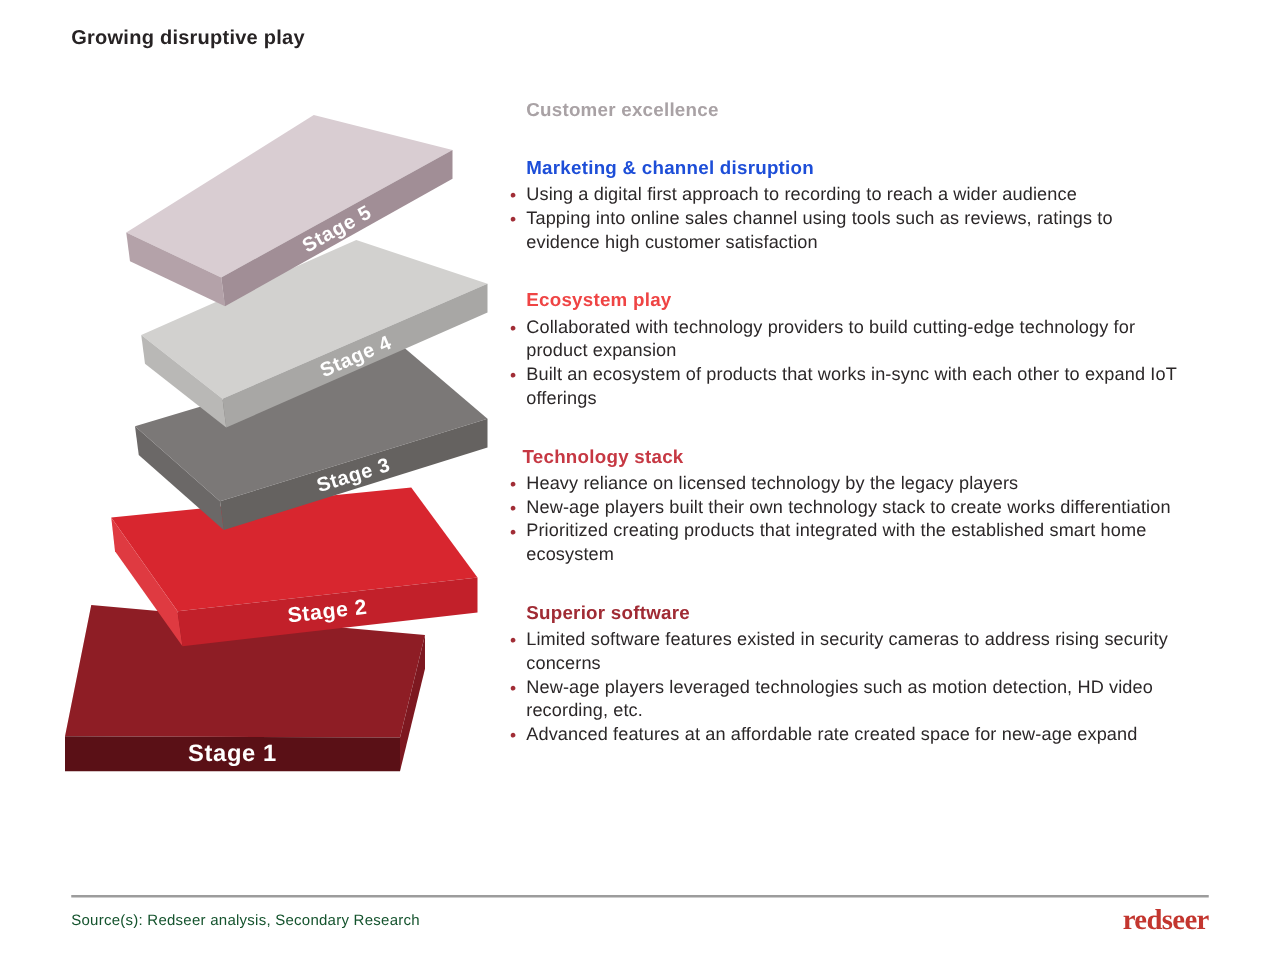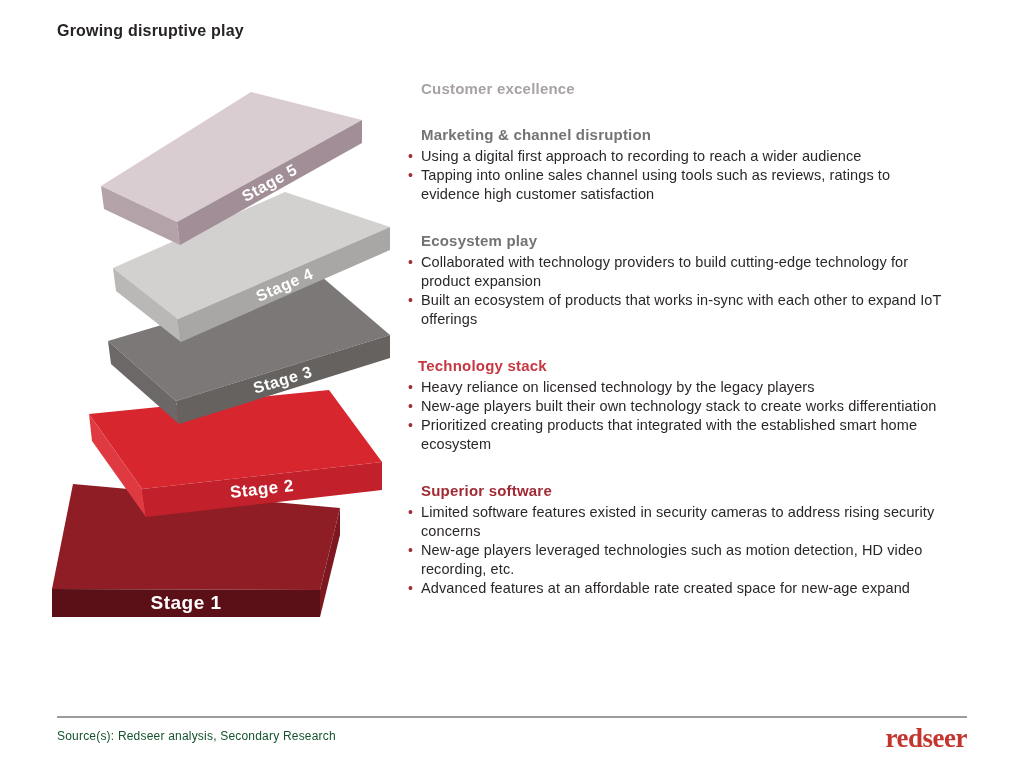--- a/index.html
+++ b/index.html
@@ -46,21 +46,21 @@
     position:absolute;left:57px;top:716px;width:910px;height:0;
     border-top:2px solid;border-color:#9c9c9c;
   }
   .footer-source{
     position:absolute;left:57px;top:729px;
     font-size:12px;color:#14532d;letter-spacing:.2px;
   }
   .footer-logo{
     position:absolute;right:57px;top:723px;
     font-family:"Liberation Serif", serif;
-    font-size:27px;font-weight:bold;letter-spacing:-.5px;
+    font-size:23px;font-weight:bold;letter-spacing:-.5px;
   }
 </style>
 </head>
 <body>
 
 <div class="page-title">Growing disruptive play</div>
 
 <svg class="diagram" viewBox="0 0 410 660" width="410" height="660" xmlns="http://www.w3.org/2000/svg">
 
   <g>
@@ -99,29 +99,29 @@
   </g>
 </svg>
 
 <div class="sections" style="--bullet-color: #a12d36;">
 
   <div class="section">
     <div class="section-heading" style="color: rgb(169, 162, 165);">Customer excellence</div>
   </div>
 
   <div class="section">
-    <div class="section-heading" style="color: #737373;">Marketing &amp; channel disruption</div>
+    <div class="section-heading" style="color: #1d4ed8;">Marketing &amp; channel disruption</div>
     <ul>
       <li>Using a digital first approach to recording to reach a wider audience</li>
       <li>Tapping into online sales channel  using tools such as reviews, ratings to evidence high customer satisfaction</li>
     </ul>
   </div>
 
   <div class="section">
-    <div class="section-heading" style="color: #737373;">Ecosystem play</div>
+    <div class="section-heading" style="color: #ef4444;">Ecosystem play</div>
     <ul>
       <li>Collaborated with technology providers to build cutting-edge technology for product expansion</li>
       <li>Built an ecosystem of products that works in-sync with each other to expand IoT offerings</li>
     </ul>
   </div>
 
   <div class="section">
     <div class="section-heading" style="color: rgb(198, 56, 67); margin-left: 11px;">Technology stack</div>
     <ul>
       <li>Heavy reliance on licensed technology by the legacy players</li>

